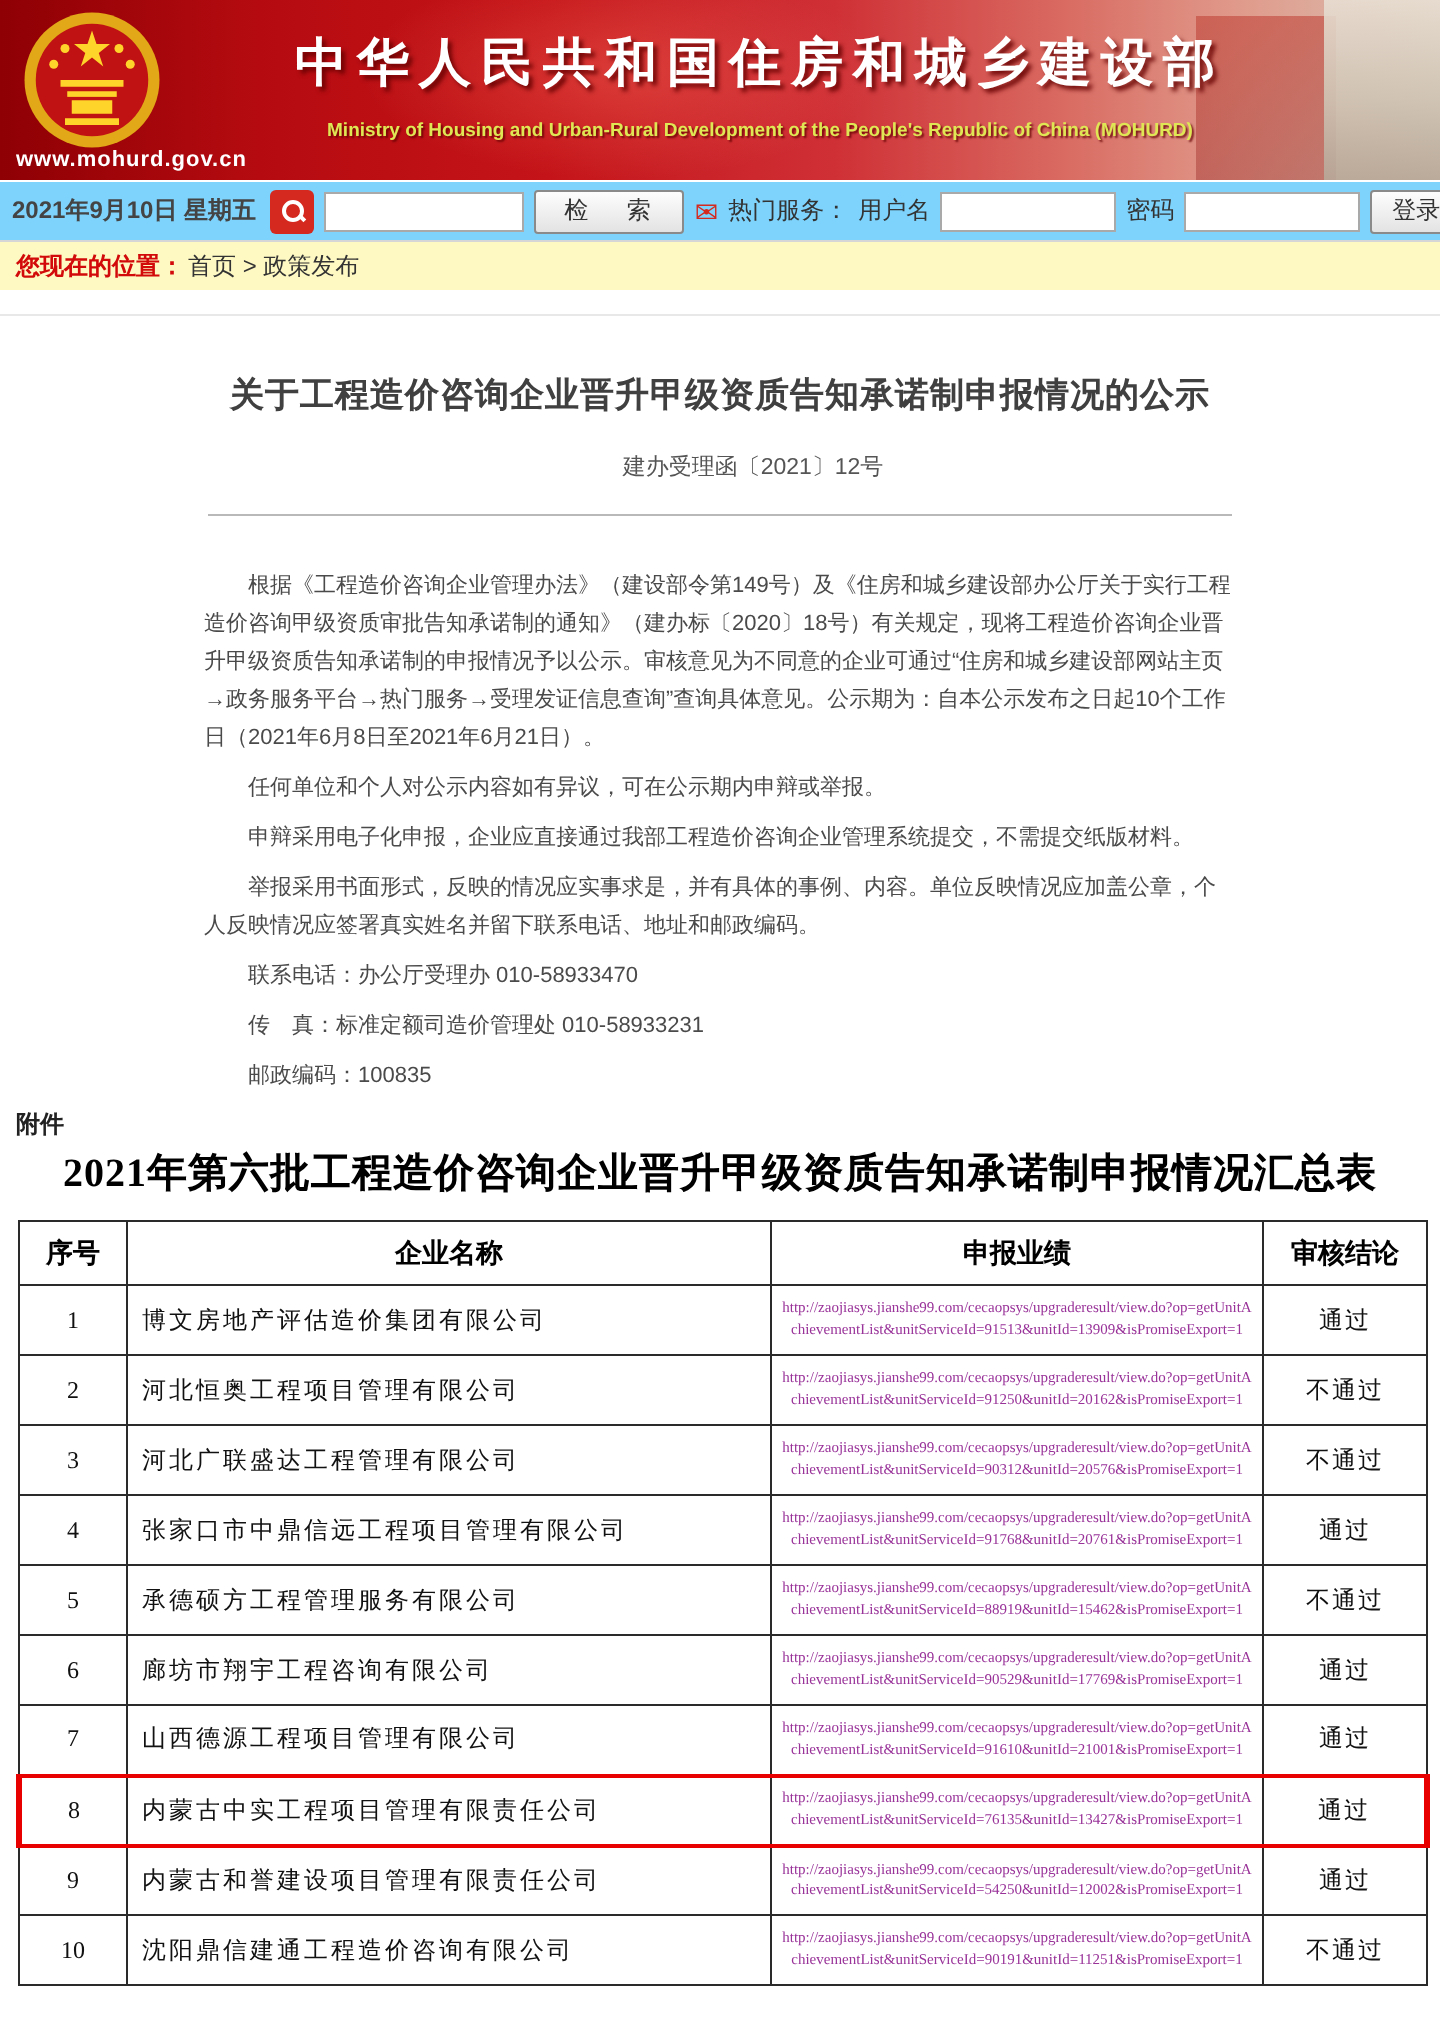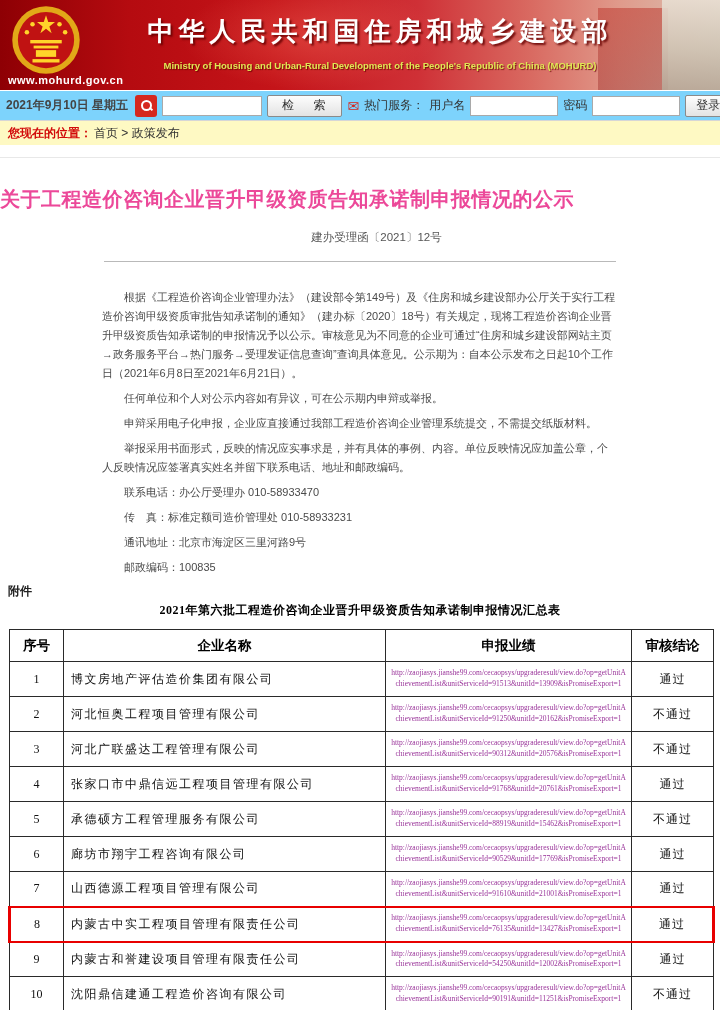--- a/index.html
+++ b/index.html
@@ -44,30 +44,30 @@
   .mail-icon { color:#d5281e; font-size:14px; line-height:1; }
   .tb-label { white-space:nowrap; color:#333; }
 
   
   .breadcrumb { height:24px; display:flex; align-items:center; padding:0 8px; font-size:12px; background:#fef9c3; }
   .breadcrumb .bc-label { color:#d20a0a; font-weight:bold; }
   .breadcrumb .bc-path { color:#333; margin-left:2px; cursor:pointer; }
 
   
   .doc-section { margin-top:12px; border-top:1px solid #e8e8e8; padding-top:28px; }
-  .doc-title { text-align:left; font-size:20px; font-weight:bold; color:#ec4899; letter-spacing:.5px; }
+  .doc-title { text-align:center; font-size:17px; font-weight:bold; color:#404040; letter-spacing:.5px; }
   .doc-number { text-align:center; font-size:11.5px; color:#555; margin-top:17px;padding-left:33px; }
   .doc-hr { width:512px; margin:16px auto 0; border:none; border-top:1px solid #b9b9b9; }
   .doc-body { width:516px; margin:26px auto 0; }
   .doc-body p { font-size:11px; color:#4a4a4a; line-height:19px; text-indent:2em; margin-bottom:6px; }
 
   
   .att-label { margin:6px 0 0 8px; font-size:12px; font-weight:bold; color:#222;
     font-family:"Liberation Serif","DejaVu Serif",serif; }
-  .att-title { text-align:center; font-size:12px; font-weight:bold; color:#000; margin:2px 0 10px;
+  .att-title { text-align:center; font-size:20px; font-weight:bold; color:#000; margin:2px 0 10px;
     font-family:"Liberation Serif","DejaVu Serif",serif; letter-spacing:.5px; }
   table.att { width:704px; margin:0 8px; border-collapse:collapse; table-layout:fixed;
     font-family:"Liberation Serif","DejaVu Serif",serif; }
   table.att col.c1 { width:54px; } table.att col.c2 { width:322px; }
   table.att col.c3 { width:246px; } table.att col.c4 { width:82px; }
   table.att th, table.att td { border:1px solid #2a2a2a; }
   table.att th { height:32px; font-size:13.5px; font-weight:bold; color:#000; text-align:center; }
   table.att td { height:35px; font-size:12px; color:#111; }
   td.c-no { text-align:center; }
   td.c-company { text-align:left; padding-left:7px; letter-spacing:1.5px; }
@@ -130,21 +130,20 @@
   <div class="doc-title">关于工程造价咨询企业晋升甲级资质告知承诺制申报情况的公示</div>
   <div class="doc-number">建办受理函〔2021〕12号</div>
   <hr class="doc-hr">
   <div class="doc-body">
       <p>根据《工程造价咨询企业管理办法》（建设部令第149号）及《住房和城乡建设部办公厅关于实行工程造价咨询甲级资质审批告知承诺制的通知》（建办标〔2020〕18号）有关规定，现将工程造价咨询企业晋升甲级资质告知承诺制的申报情况予以公示。审核意见为不同意的企业可通过“住房和城乡建设部网站主页→政务服务平台→热门服务→受理发证信息查询”查询具体意见。公示期为：自本公示发布之日起10个工作日（2021年6月8日至2021年6月21日）。</p>
       <p>任何单位和个人对公示内容如有异议，可在公示期内申辩或举报。</p>
       <p>申辩采用电子化申报，企业应直接通过我部工程造价咨询企业管理系统提交，不需提交纸版材料。</p>
       <p>举报采用书面形式，反映的情况应实事求是，并有具体的事例、内容。单位反映情况应加盖公章，个人反映情况应签署真实姓名并留下联系电话、地址和邮政编码。</p>
       <p>联系电话：办公厅受理办 010-58933470</p>
       <p>传　真：标准定额司造价管理处 010-58933231</p>
-      <p>通讯地址：北京市海淀区三里河路9号</p>
       <p>邮政编码：100835</p>
     </div>
 </div>
 
 <div class="att-label">附件</div>
 <div class="att-title">2021年第六批工程造价咨询企业晋升甲级资质告知承诺制申报情况汇总表</div>
 <table class="att">
   <colgroup>
       <col class="c1">
       <col class="c2">

